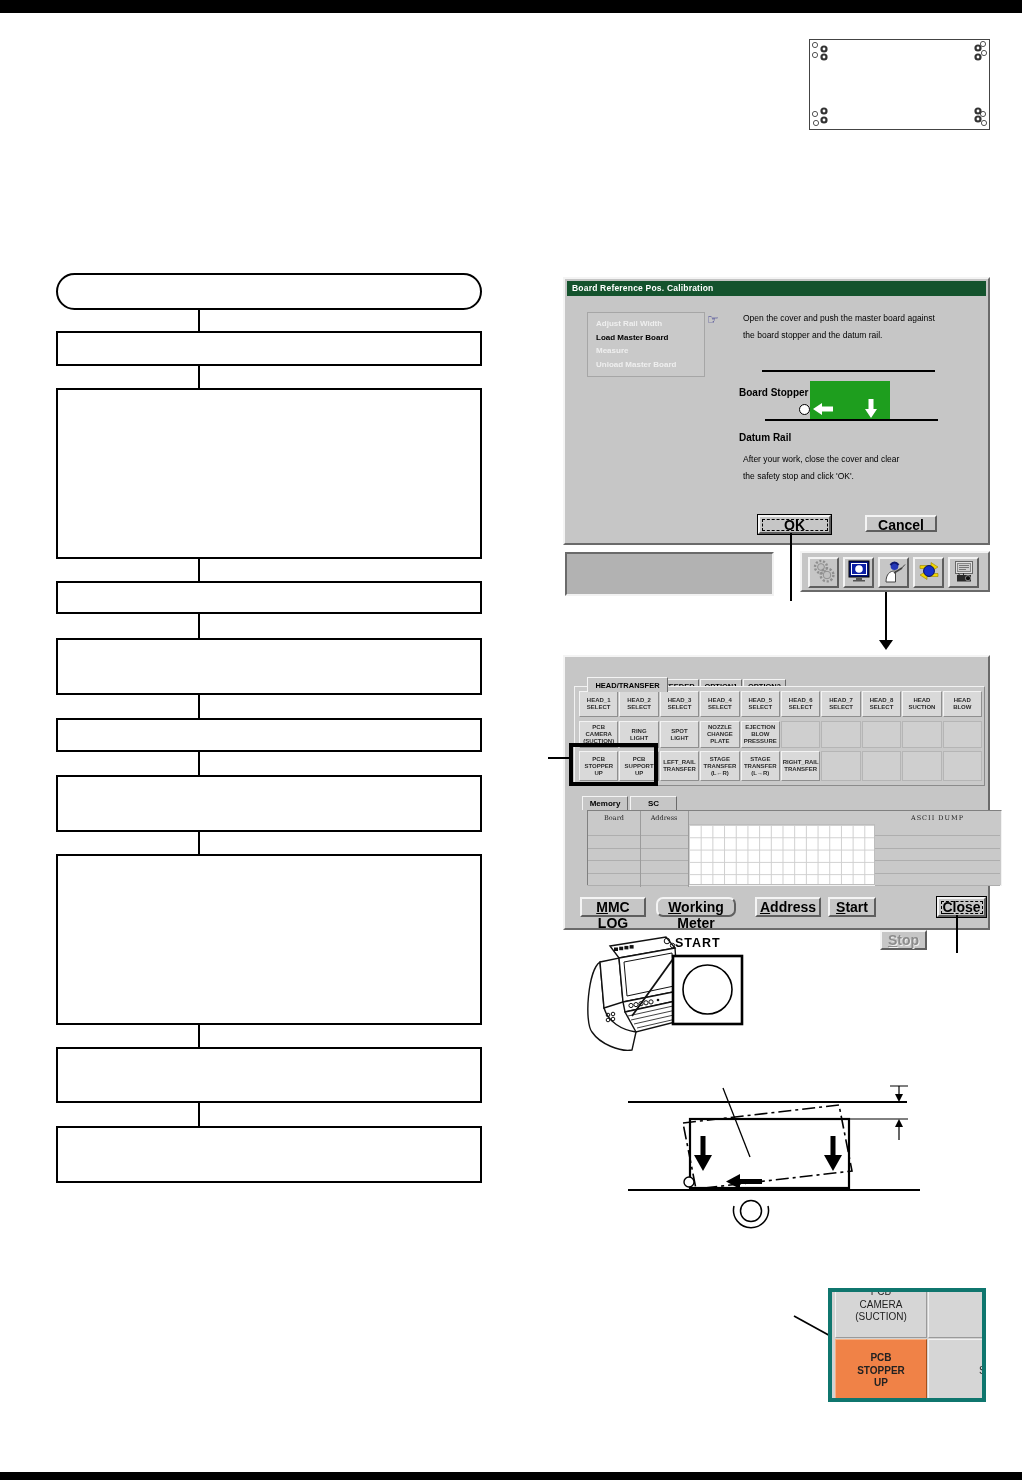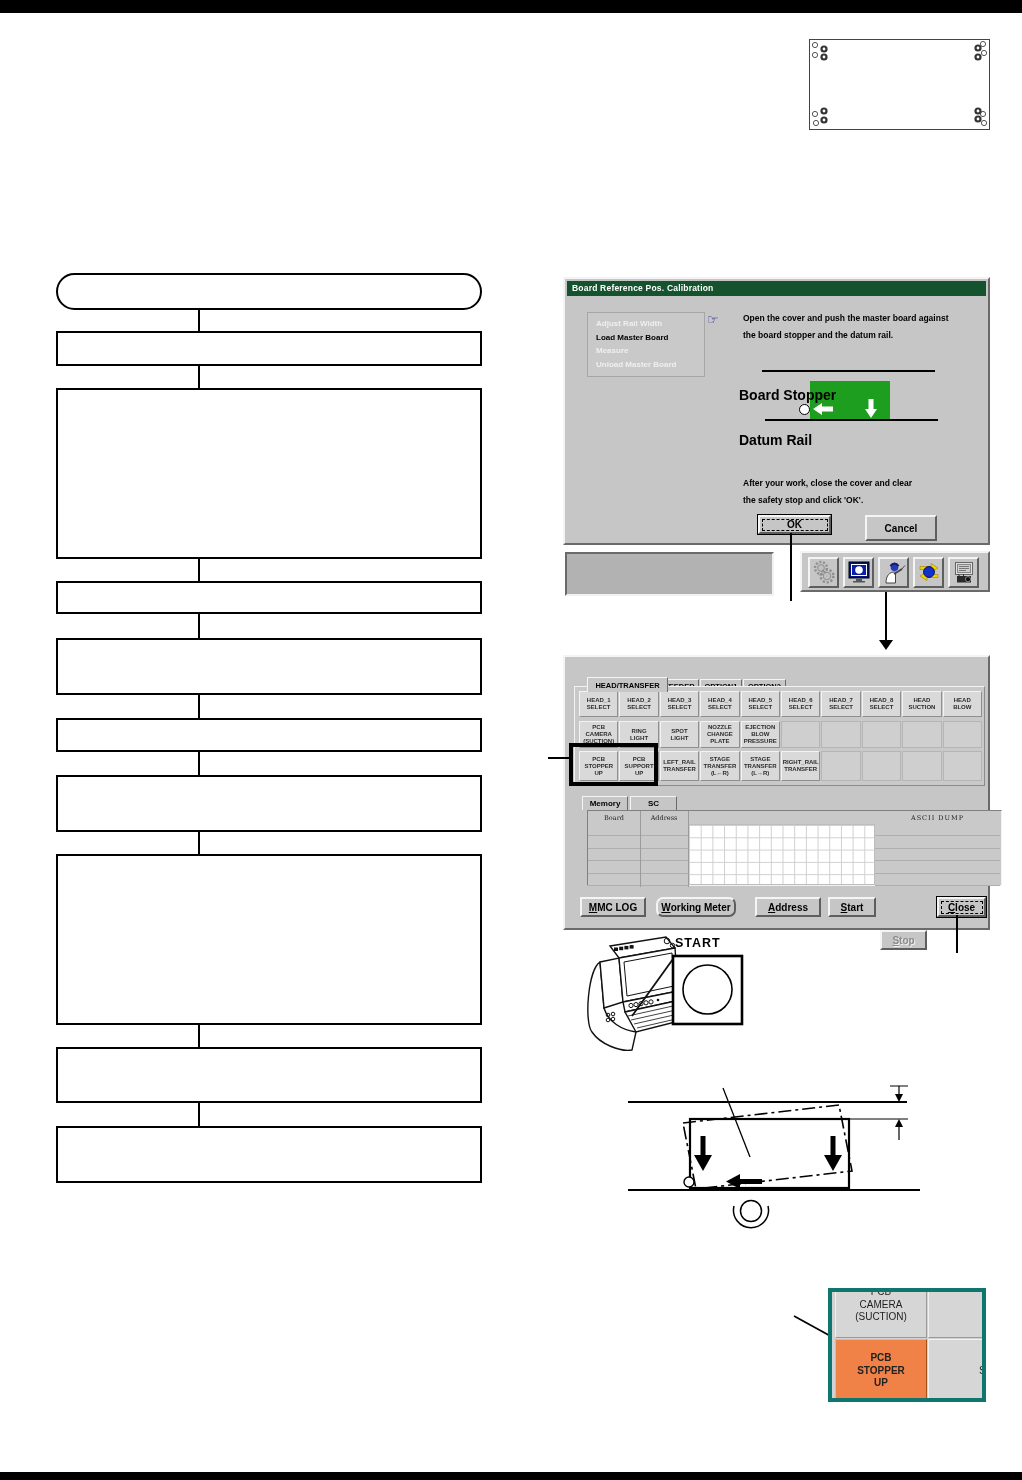--- a/index.html
+++ b/index.html
@@ -19,34 +19,34 @@
   .mon{position:absolute;width:25px;height:23px;}
   .mon .s{width:24px;height:15px;background:#000;border-radius:2.5px;}
   .mon .n{width:7px;height:3px;background:#000;margin:-1px auto 0;}
   .mon .b{width:17px;height:4.5px;background:#000;margin:0 auto;clip-path:polygon(22% 0,78% 0,100% 100%,0 100%);}
 
   
   .win{background:#c6c6c6;border:2px solid;border-color:#f4f4f4 #6a6a6a #6a6a6a #f4f4f4;box-sizing:border-box;}
   .titlebar{position:absolute;left:2px;right:2px;top:2px;height:15px;background:#0a0a96;color:#fff;
             font-weight:bold;font-size:8.5px;line-height:15px;padding-left:5px;letter-spacing:.2px;}
   .btn{position:absolute;background:#c6c6c6;border:2px solid;border-color:#f4f4f4 #5e5e5e #5e5e5e #f4f4f4;
-       font-weight:bold;font-size:10px;color:#000;text-align:center;box-sizing:border-box;padding:0;
+       font-weight:bold;font-size:14px;color:#000;text-align:center;box-sizing:border-box;padding:0;
        font-family:"Liberation Sans",sans-serif;}
   .btn.focused{outline:1.2px solid #000;}
   .btn.focused::after{content:"";position:absolute;inset:1.5px;border:1px dashed #000;}
   .btn.disabled{color:#8b8b8b;text-shadow:1px 1px 0 #efefef;margin-top:33px;}
   .btn u{text-underline-offset:1px;}
 
   
   .steplist{position:absolute;background:#c9c9c9;border:1px solid #a6a6a6;font-size:8px;font-weight:bold;
             padding:4px 0 0 8px;line-height:13.5px;}
   .steplist .dim{color:#efefef;}
   .steplist .on{color:#000;}
-  .smalltext{position:absolute;font-size:8.5px;font-weight:700;color:#000;line-height:17px;white-space:pre-line;}
-  .blabel{position:absolute;font-size:14px;font-weight:bold;color:#000;}
+  .smalltext{position:absolute;font-size:8.5px;font-weight:400;color:#000;line-height:17px;white-space:pre-line;}
+  .blabel{position:absolute;font-size:10px;font-weight:bold;color:#000;}
 
   
   .mrow{position:absolute;left:4px;width:403px;display:grid;grid-template-columns:repeat(10,1fr);gap:1px;}
   .mcell{background:#d9d9d9;border:1px solid;border-color:#f3f3f3 #8f8f8f #8f8f8f #f3f3f3;
          font-size:6px;line-height:7px;font-weight:bold;color:#2b2b2b;display:flex;align-items:center;
          justify-content:center;text-align:center;white-space:pre-line;box-sizing:border-box;}
   .mcell.empty{background:#cfcfcf;border:1px solid #b5b5b5;}
   .tab{position:absolute;background:#c6c6c6;border:1.5px solid;border-color:#f4f4f4 #6a6a6a #6a6a6a #f4f4f4;
        border-bottom:none;font-size:7.5px;font-weight:bold;text-align:center;box-sizing:border-box;color:#000;}
 
@@ -156,25 +156,25 @@
     <svg class="abs" style="left:248px;top:124px;" width="20" height="12" viewBox="0 0 20 12">
       <polygon points="0,6 9,0 9,3.5 20,3.5 20,8.5 9,8.5 9,12" fill="#fff"></polygon>
     </svg>
     <svg class="abs" style="left:300px;top:120px;" width="12" height="19" viewBox="0 0 12 19">
       <polygon points="6,19 0,10 3.5,10 3.5,0 8.5,0 8.5,10 12,10" fill="#fff"></polygon>
     </svg>
     <div class="abs" style="left:200px;top:140px;width:173px;height:2px;background:#000;"></div>
     <div class="blabel" style="left:174px;top:108px;">Board Stopper</div>
     <div class="blabel" style="left:174px;top:153px;">Datum Rail</div>
 
-    <div class="smalltext" style="left:178px;top:196px;width:230px;">After your work, close the cover and clear
+    <div class="smalltext" style="left:178px;top:172px;width:230px;">After your work, close the cover and clear
 the safety stop and click 'OK'.</div>
 
     <button class="btn focused" style="left:193px;top:236px;width:73px;height:19px;">OK</button>
-    <button class="btn" style="left:300px;top:236px;width:72px;height:26px;">Cancel</button>
+    <button class="btn" style="left:300px;top:236px;width:72px;height:17px;">Cancel</button>
   </div>
 
   <div class="abs" style="left:565px;top:552px;width:209px;height:44px;background:#b2b2b2;border:2px solid;border-color:#6a6a6a #f2f2f2 #f2f2f2 #6a6a6a;"></div>
   <div class="abs win" style="left:800px;top:551px;width:190px;height:41px;">
     <button class="btn" style="left:6px;top:4px;width:31px;height:31px;">
       <svg width="24" height="24" viewBox="0 0 24 24">
         <circle cx="9" cy="8" r="6" fill="none" stroke="#8f8f8f" stroke-width="2.4" stroke-dasharray="2 1.7"></circle>
         <circle cx="9" cy="8" r="3.4" fill="#c0c0c0" stroke="#8f8f8f"></circle>
         <circle cx="15" cy="16" r="6.4" fill="none" stroke="#8f8f8f" stroke-width="2.4" stroke-dasharray="2.2 1.8"></circle>
         <circle cx="15" cy="16" r="3.8" fill="#c0c0c0" stroke="#8f8f8f"></circle>

